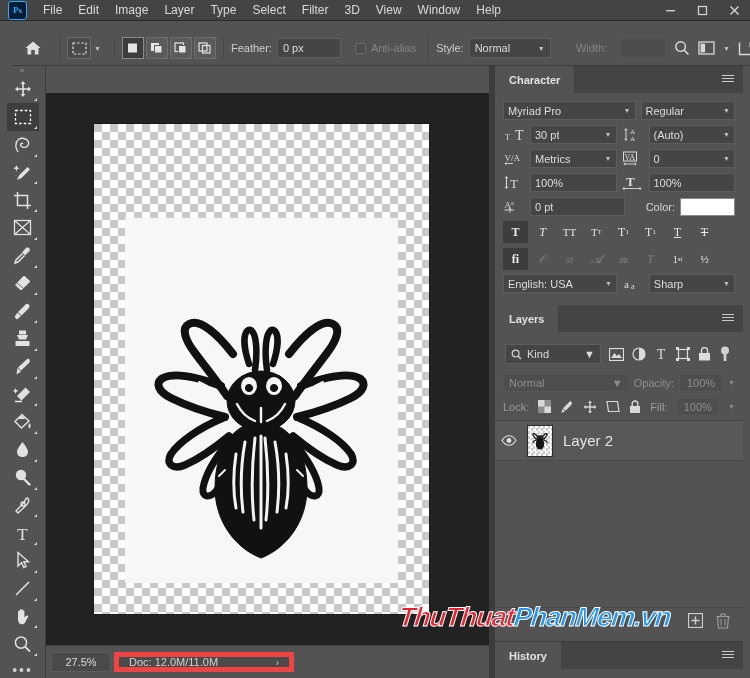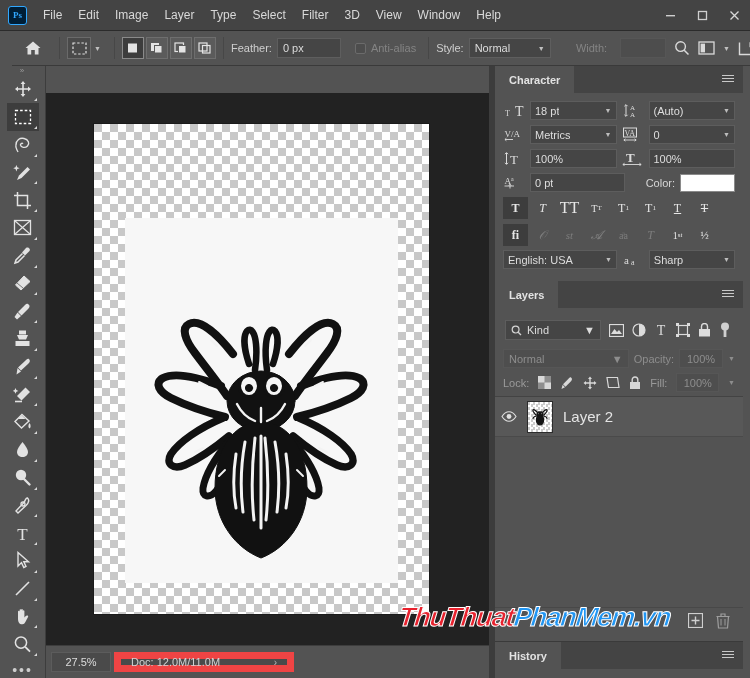--- a/index.html
+++ b/index.html
@@ -8,21 +8,21 @@
     font-family: "Liberation Sans", sans-serif;
     background:#535353;
     color:#d4d4d4;
     font-size:11px;
     -webkit-font-smoothing:antialiased;
   }
   #app { position:relative; width:750px; height:678px; background:#535353; }
 
   
   .menubar{
-    position:absolute; left:0; top:0; width:750px; height:31px;
+    position:absolute; left:0; top:0; width:750px; height:21px;
     background:#444444; display:flex; align-items:center;
     border-bottom:1px solid #2b2b2b;
   }
   .ps-logo{
     width:19px;height:19px;margin-left:8px;margin-right:8px;
     border:1px solid #31a8ff; border-radius:3px; background:#001e36;
     color:#31a8ff; font-size:9px; font-weight:bold;
     display:flex;align-items:center;justify-content:center;
     font-family:"Liberation Serif", serif;
   }
@@ -131,21 +131,21 @@
     position:absolute; left:46px; top:645px; width:656px; height:33px;
     background:#535353; display:flex; align-items:center;
     border-top:1px solid #3d3d3d;
   }
   .sb-zoom{
     width:60px;height:20px;background:#4a4a4a;border:1px solid #5c5c5c;
     font-size:11px;color:#dcdcdc;display:flex;align-items:center;
     justify-content:center; margin-left:5px;
   }
   .sb-doc{
-    height:20px; background:#4a4a4a; border:7px solid #ef4444; margin-left:3px;
+    height:20px; background:#4a4a4a; border:5px solid #ef4444; margin-left:3px;
     display:flex;align-items:center; padding:0 10px; gap:40px; font-size:11px;
     color:#d2d2d2; min-width:180px;
   }
   .sb-arrow{ color:#b8b8b8; font-size:10px; margin-left:auto;}
 
   
   .right-dock{
     position:absolute; left:495px; top:66px; width:248px; height:612px;
     background:#535353;
   }
@@ -610,30 +610,40 @@
 
     <div class="panel-tabrow">
       <div class="panel-tab">Character</div>
       <div class="panel-menu-ico">
           <i></i>
           <i></i>
           <i></i>
         </div>
     </div>
     <div class="panel-body" style="padding-bottom:4px;">
+      <div class="row">
+        <div class="fld" style="flex:1.45;">
+          <span class="v">Myriad Pro</span>
+          <span class="c">▼</span>
+        </div>
+        <div class="fld" style="flex:1;">
+          <span class="v">Regular</span>
+          <span class="c">▼</span>
+        </div>
+      </div>
 
       <div class="row">
         <span class="ico-lbl">
           <svg width="20" height="15" viewBox="0 0 20 15">
               <text x="11" y="13" font-family="Liberation Serif,serif" font-size="14" fill="#dcdcdc">T</text>
               <text x="1" y="13" font-family="Liberation Serif,serif" font-size="8" fill="#dcdcdc">T</text>
             </svg>
         </span>
         <div class="fld">
-          <span class="v">18 pt</span>
+          <span class="v">30 pt</span>
           <span class="c">▼</span>
         </div>
         <span class="ico-lbl">
           <svg width="20" height="15" viewBox="0 0 20 15">
               <text x="7" y="7" font-family="Liberation Serif,serif" font-size="7" fill="#dcdcdc">A</text>
               <text x="7" y="14" font-family="Liberation Serif,serif" font-size="7" fill="#dcdcdc">A</text>
               <path d="M3 2 L3 13 M1.4 3.2 L3 1.6 L4.6 3.2 M1.4 11.8 L3 13.4 L4.6 11.8" stroke="#dcdcdc" stroke-width="1" fill="none"></path>
             </svg>
         </span>
         <div class="fld">
@@ -698,21 +708,21 @@
         <div class="fld">
           <span class="v">0 pt</span>
         </div>
         <span style="font-size:11px;color:#d6d6d6;margin-left:16px;">Color:</span>
         <div class="color-swatch"></div>
       </div>
 
       <div class="char-btnrow">
         <div class="cbtn on" style="font-weight:bold;">T</div>
         <div class="cbtn" style="font-style:italic;">T</div>
-        <div class="cbtn" style="font-size:16px;">TT</div>
+        <div class="cbtn" style="font-size:11px;">TT</div>
         <div class="cbtn" style="font-size:10px;">T<span style="font-size:7px;">T</span></div>
         <div class="cbtn">T<span style="font-size:7px;vertical-align:super;">1</span></div>
         <div class="cbtn">T<span style="font-size:7px;vertical-align:sub;">1</span></div>
         <div class="cbtn" style="text-decoration:underline;">T</div>
         <div class="cbtn" style="text-decoration:line-through;">T</div>
       </div>
 
       <div class="char-btnrow">
         <div class="cbtn on" style="font-weight:bold;">fi</div>
         <div class="cbtn dis" style="font-style:italic;">𝒪</div>

